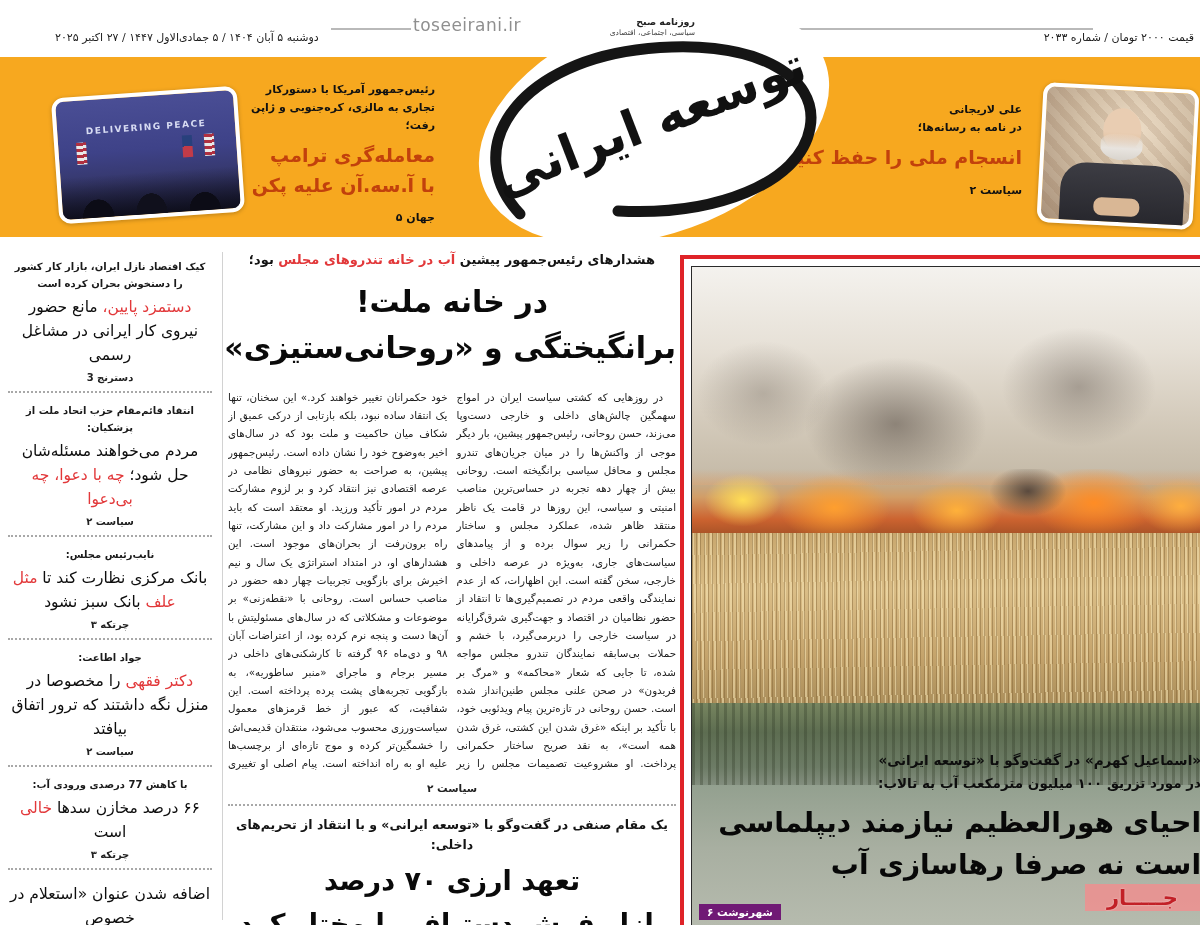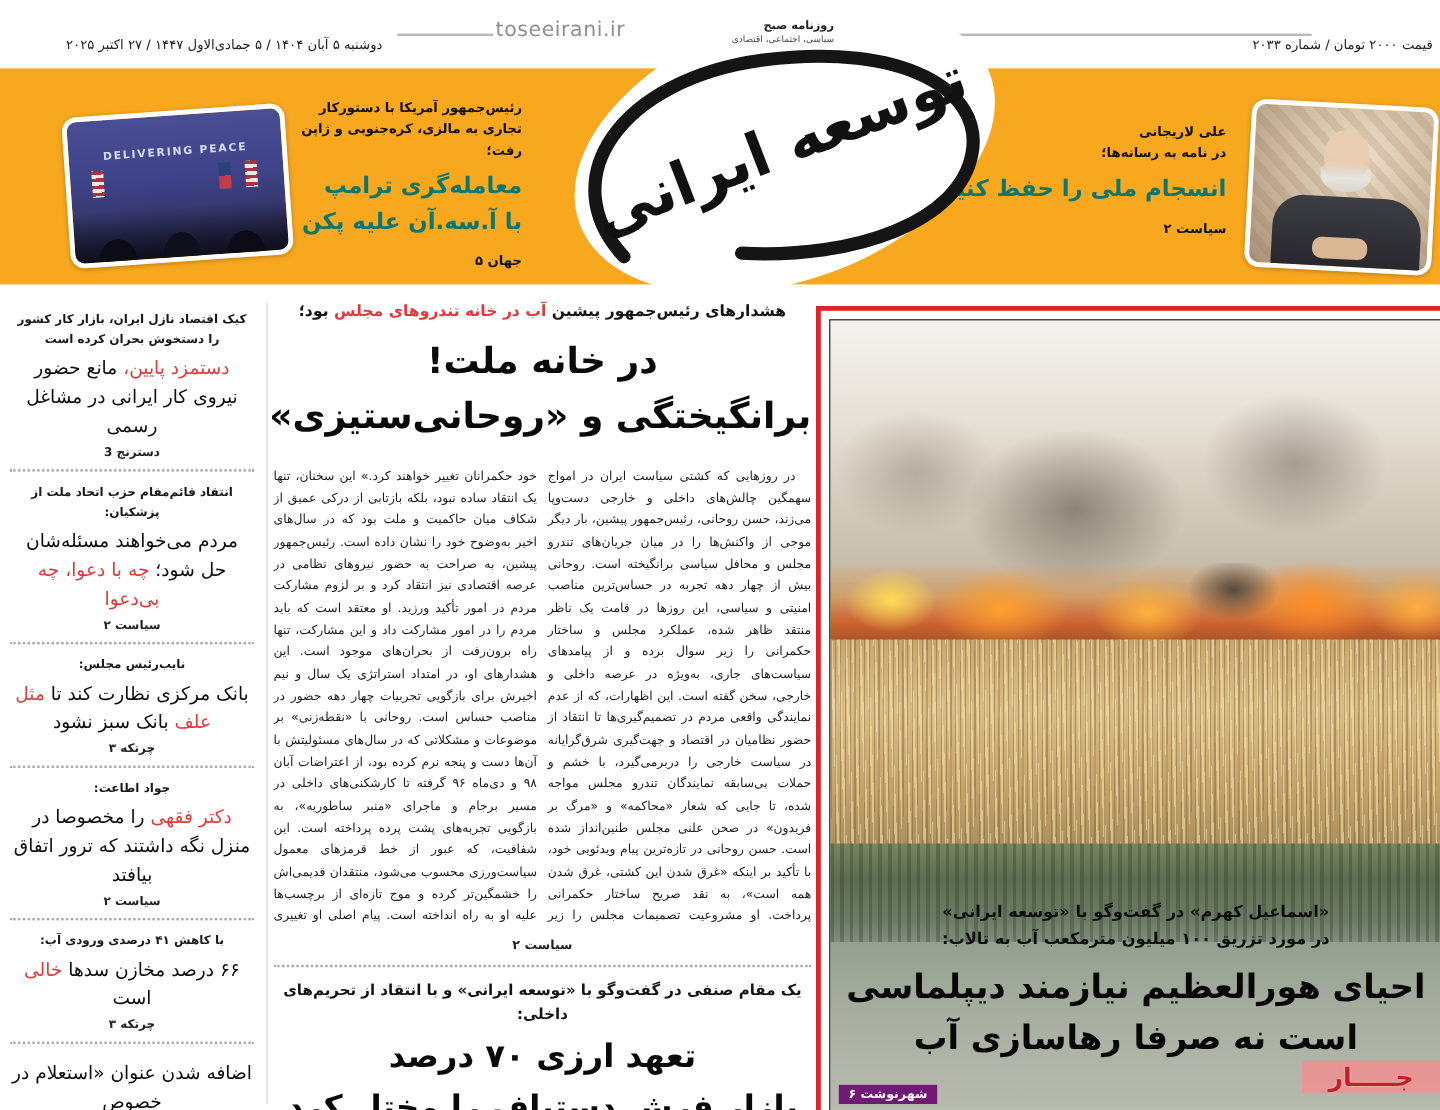--- a/index.html
+++ b/index.html
@@ -30,21 +30,21 @@
       radial-gradient(ellipse 26px 34px at 50% 100%,#10101c 60%,transparent 61%),
       radial-gradient(ellipse 26px 30px at 80% 100%,#0c0c16 60%,transparent 61%),
       linear-gradient(180deg,transparent,rgba(8,8,16,.75));}
   .dp-flag{position:absolute;width:10px;height:22px;top:42px;}
   .dp-flag.f1{left:18px;background:repeating-linear-gradient(180deg,#b03040 0 3px,#e8e8e8 3px 6px);}
   .dp-flag.f2{right:22px;background:repeating-linear-gradient(180deg,#b03040 0 3px,#e8e8e8 3px 6px);}
   .dp-flag.f3{right:44px;background:linear-gradient(180deg,#28407c 50%,#c23b48 50%);}
   .b-story{direction:rtl;text-align:right;}
   .trump-story{left:243px;top:81px;width:192px;}
   .b-kicker{font-size:11px;font-weight:bold;line-height:1.65;color:#111;}
-  .b-headline{font-size:19px;font-weight:900;line-height:1.55;margin-top:6px;white-space:nowrap;color:#0f766e;}
+  .b-headline{font-size:19px;font-weight:900;line-height:1.55;margin-top:6px;white-space:nowrap;color:#c2410c;}
   .b-page{font-size:11px;font-weight:bold;margin-top:11px;color:#111;}
   .larijani-story{right:178px;top:101px;width:205px;}
   .lr-photo{left:1040px;top:86px;width:148px;height:132px;transform:rotate(3deg);
     background:
       repeating-linear-gradient(45deg,rgba(140,105,75,.16) 0 7px,transparent 7px 14px),
       radial-gradient(circle at 62% 30%,#ecdcc6 0%,#d2bfa6 45%,#a89079 100%);}
   .lr-body{position:absolute;left:18px;right:6px;bottom:-4px;height:62px;border-radius:26px 30px 0 0;
     background:linear-gradient(180deg,#3d3d44,#26262c);}
   .lr-face{position:absolute;left:58px;top:18px;width:38px;height:44px;border-radius:50% 50% 46% 46%;
     background:linear-gradient(180deg,#e9cdb2 55%,#d9b795 100%);}
@@ -97,21 +97,21 @@
     background:
       repeating-linear-gradient(90deg,rgba(128,98,52,.45) 0 1px,transparent 1px 4px),
       repeating-linear-gradient(88deg,rgba(246,228,180,.55) 0 2px,transparent 2px 6px),
       linear-gradient(180deg,#c8a76e 0%,#dabd86 32%,#c5a46c 68%,#a78b58 100%);}
   .ph-water{top:436px;height:92px;
     background:
       repeating-linear-gradient(90deg,rgba(48,58,38,.32) 0 3px,transparent 3px 8px),
       linear-gradient(180deg,#77855f 0%,#5d6d51 32%,#6d7c66 70%,#8f988c 100%);}
   .ph-haze{top:518px;bottom:0;
     background:linear-gradient(180deg,#93a08f 0%,#a8afa1 45%,#b6bbae 100%);}
-  .ph-caption{position:absolute;left:0;right:0;top:482px;text-align:center;direction:rtl;}
+  .ph-caption{position:absolute;left:0;right:0;top:482px;text-align:right;direction:rtl;}
   .ph-kicker{font-size:13.5px;font-weight:bold;line-height:1.7;color:#0e0e0e;}
   .ph-headline{font-size:28px;font-weight:900;line-height:1.5;margin-top:7px;white-space:nowrap;color:#080808;}
   .ph-badge{position:absolute;left:7px;bottom:6px;background:#701a75;color:#fff;font-size:10.5px;font-weight:bold;
     padding:2px 8px;direction:rtl;}
   
   .watermark{left:1085px;top:884px;width:115px;height:27px;background:rgba(238,143,143,.85);
     display:flex;align-items:center;justify-content:center;z-index:50;
     font-size:21px;font-weight:bold;color:#c22027;letter-spacing:-1px;text-shadow:0 0 2px rgba(255,255,255,.6);}
 </style>
 </head>
@@ -186,21 +186,21 @@
     <div class="sb-kicker">نایب‌رئیس مجلس:</div>
     <div class="sb-headline"><span>بانک مرکزی نظارت کند تا </span><span class="red">مثل علف</span><span> بانک سبز نشود</span></div>
     <div class="sb-page">چرتکه ۳</div>
   </div>
   <div class="sb-item">
     <div class="sb-kicker">جواد اطاعت:</div>
     <div class="sb-headline"><span></span><span class="red">دکتر فقهی</span><span> را مخصوصا در منزل نگه داشتند که ترور اتفاق بیافتد</span></div>
     <div class="sb-page">سیاست ۲</div>
   </div>
   <div class="sb-item">
-    <div class="sb-kicker">با کاهش ۴۱ درصدی ورودی آب:</div>
+    <div class="sb-kicker">با کاهش 77 درصدی ورودی آب:</div>
     <div class="sb-headline"><span>۶۶ درصد مخازن سدها </span><span class="red">خالی</span><span> است</span></div>
     <div class="sb-page">چرتکه ۳</div>
   </div>
   <div class="sb-item">
 
     <div class="sb-headline"><span>اضافه شدن عنوان «استعلام در خصوص </span></div>
 
   </div>
 
 </div>

